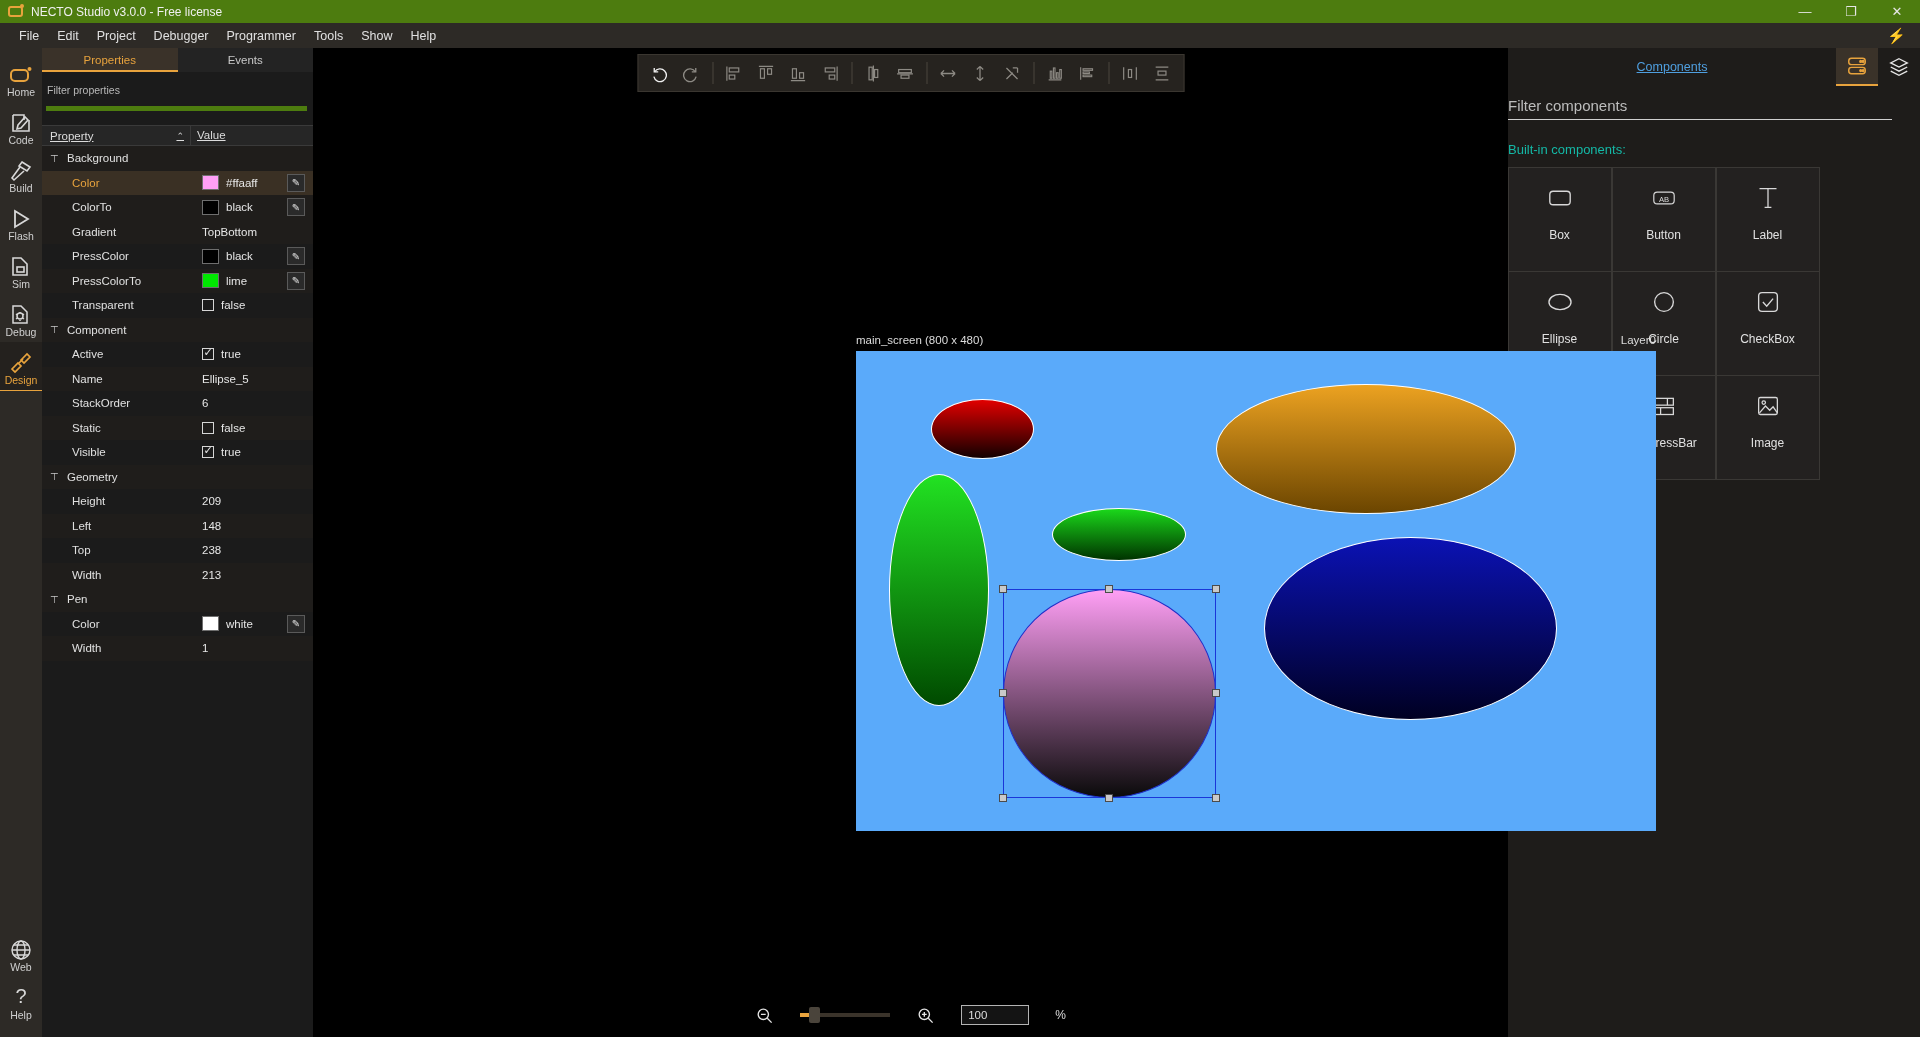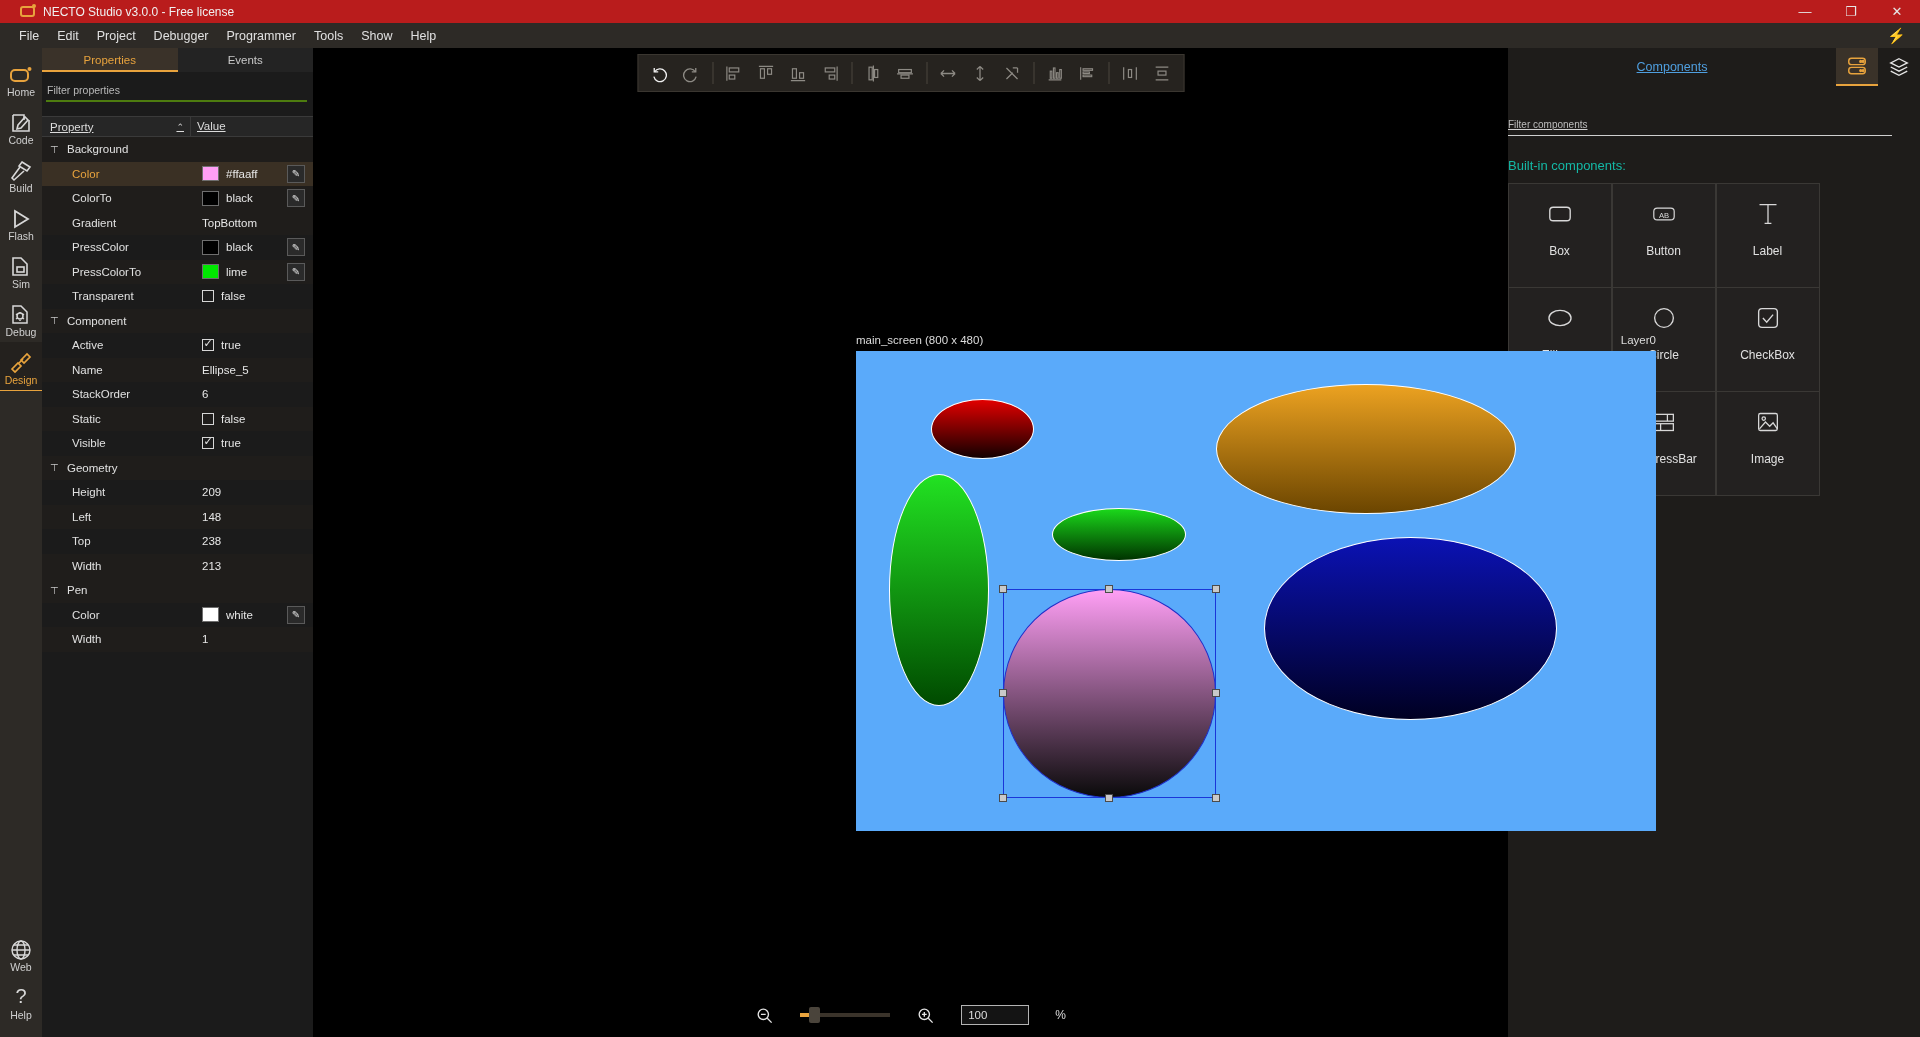--- a/index.html
+++ b/index.html
@@ -6,25 +6,24 @@
   html, body {
     width: 1920px; height: 1037px;
     background: #1e1e1e;
     font-family: "Liberation Sans", sans-serif;
     overflow: hidden;
     color: #e8e8e8;
   }
 
   
   .titlebar {
-    height: 23px; background: #b91c1c;
+    height: 23px; background: #4d7c0f;
     display: flex; align-items: center;
     font-size: 12px; color: #f0f0f0;
     position: relative;
-    padding-left: 12px;
   }
   .titlebar .app-icon {
     width: 15px; height: 11px; margin-left: 8px; margin-right: 8px;
     border: 2px solid #e8a33d; border-radius: 3px; position: relative;
   }
   .titlebar .app-icon::after{
     content:""; position:absolute; right:-3px; top:-4px;
     width:4px;height:4px;background:#e8a33d;border-radius:50%;
   }
   .win-btns { position: absolute; right: 0; top: 0; height: 23px; display: flex; }
@@ -68,22 +67,22 @@
     display:flex; flex-direction:column; border-right:1px solid #000;
   }
   .prop-tabs { display:flex; height: 24px; background:#232323; }
   .prop-tab {
     flex:1; text-align:center; font-size:11.5px; line-height:24px;
     color:#c8c8c8; cursor:default;
   }
   .prop-tab.active { color:#e8a33d; background:#3a3229; border-bottom:2px solid #e8a33d; }
   .filter-wrap { padding: 8px 6px 0 4px; }
   .filter-input {
-    width:100%; background:transparent; border:none; border-bottom:2px solid #4d7c0f;
-    color:#cfcfcf; font-size:10.5px; padding:2px 1px 4px; outline:none;
+    width:100%; background:transparent; border:none; border-bottom:5px solid #4d7c0f;
+    color:#cfcfcf; font-size:10.5px; padding:2px 1px 10px; outline:none;
     font-family:"Liberation Sans", sans-serif;
   }
   .filter-input::placeholder { color:#b9b9b9; }
 
   .grid-head {
     display:flex; margin-top:14px; height:21px; background:#262626;
     border-top:1px solid #3a3a3a; border-bottom:1px solid #3a3a3a;
     font-size:11.5px; color:#dcdcdc; align-items:center;text-decoration:underline;
   }
   .gh-prop { width:148px; padding-left:8px; display:flex; align-items:center; justify-content:space-between; padding-right:6px;}
@@ -156,38 +155,36 @@
     width:68px; height:20px; background:#141414; border:1px solid #b4b4b4;
     color:#dcdcdc; font-size:11.5px; padding-left:6px; outline:none;
     font-family:"Liberation Sans", sans-serif;
   }
   .pct { font-size:12px; color:#dcdcdc; }
 
   
   .comps {
     width:413px; background:#1e1c1a; flex-shrink:0; display:flex; flex-direction:column;
     border-left:1px solid #000;
-    gap:20px;
   }
   .comp-tabs { display:flex; height:38px; align-items:stretch; background:#1e1c1a; }
   .comp-tab-label {
     flex:1; display:flex; align-items:center; justify-content:center;
     font-size:12.5px; color:#4f9fe0; text-decoration:underline;
   }
   .comp-icon-tab {
     width:42px; display:flex; align-items:center; justify-content:center;
   }
   .comp-icon-tab.active { background:#3a3229; border-bottom:2px solid #e8a33d; }
   .ci { width:22px; height:22px; }
   .comp-filter-wrap { padding: 4px 8px 0 0; }
   .comp-filter {
     width:100%; background:transparent; border:none; border-bottom:1px solid #cfcfcf;
-    color:#cfcfcf; font-size:10px; padding:3px 0 5px 0; outline:none;
+    color:#cfcfcf; font-size:15px; padding:3px 0 5px 0; outline:none;
     font-family:"Liberation Sans", sans-serif;
-    text-decoration:underline;
   }
   .comp-filter::placeholder { color:#bdbdbd; }
   .sect-title { font-size:13px; color:#14b8a6; margin:22px 0 10px 0; }
   .comp-body { padding: 4px 20px 0 0; margin-left:0; }
   .grid {
     display:grid; grid-template-columns: repeat(3, 104px); gap:0;
   }
   .cell {
     width:104px; height:105px; border:1px solid #3a3835;
     display:flex; flex-direction:column; align-items:center;

